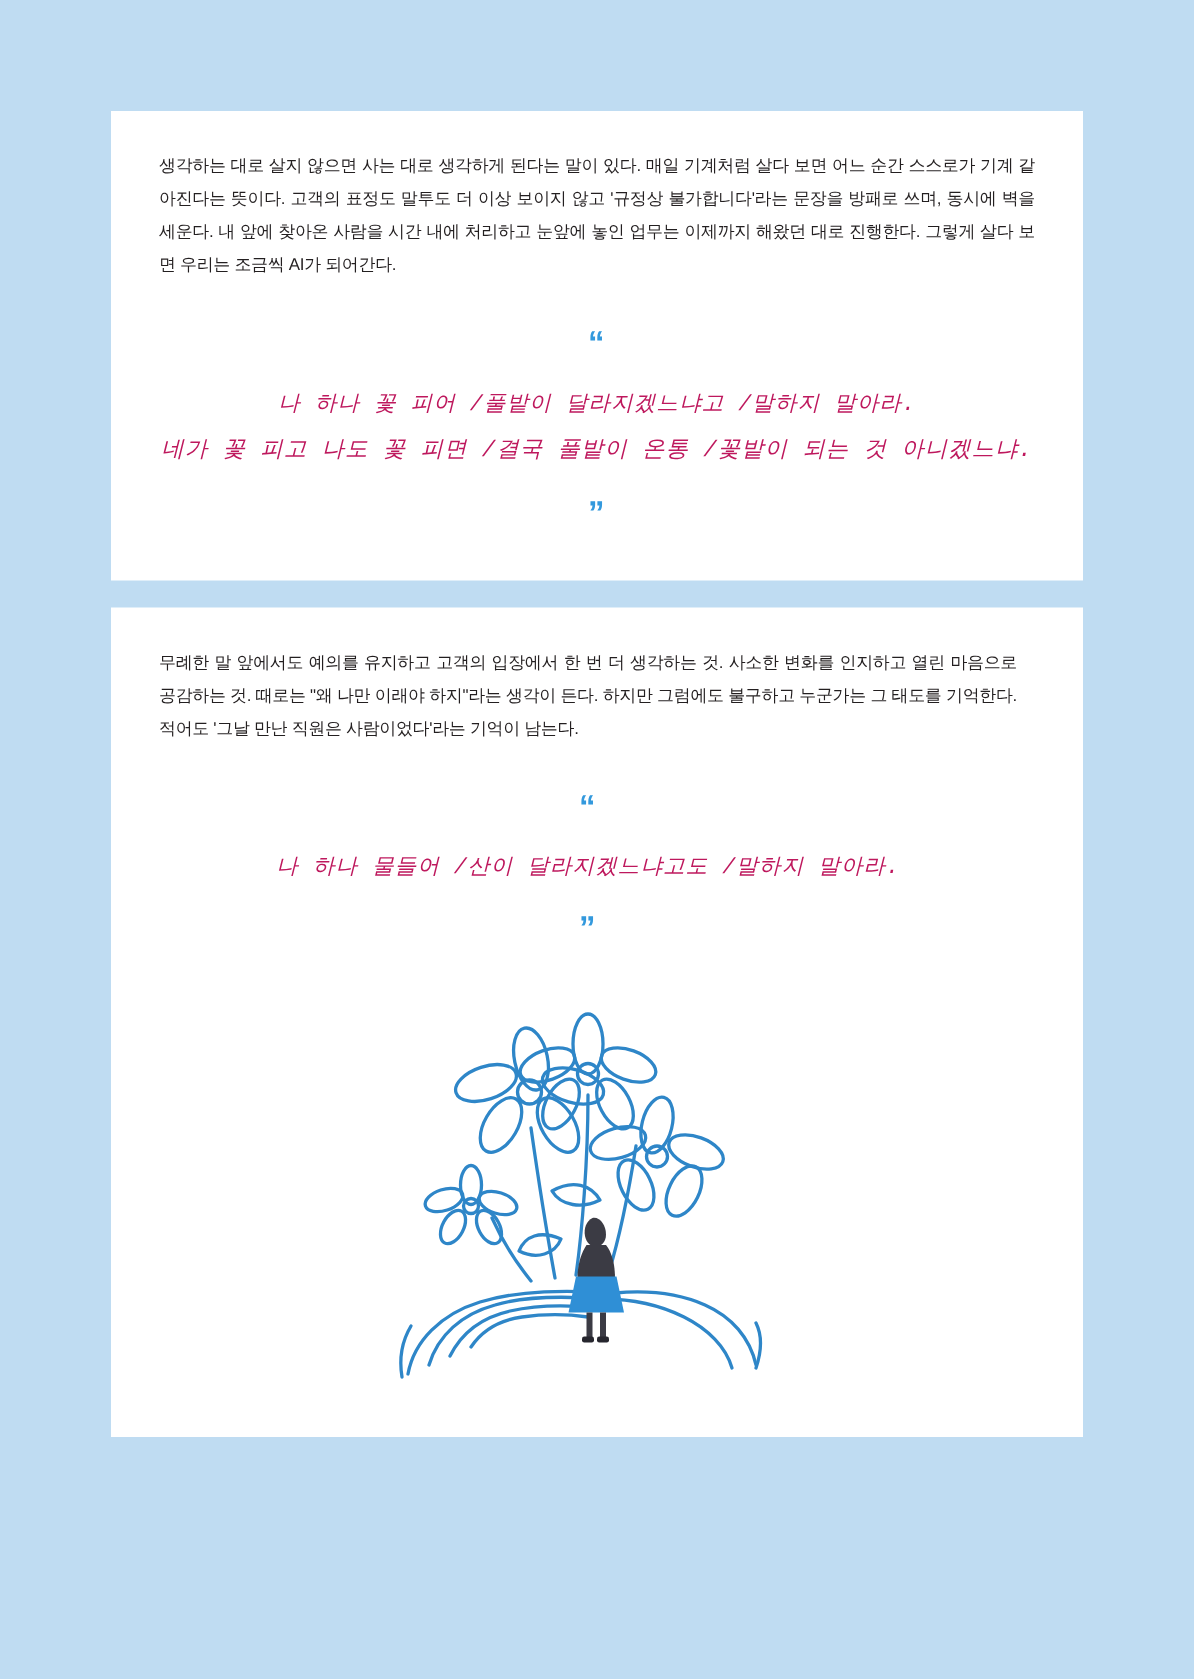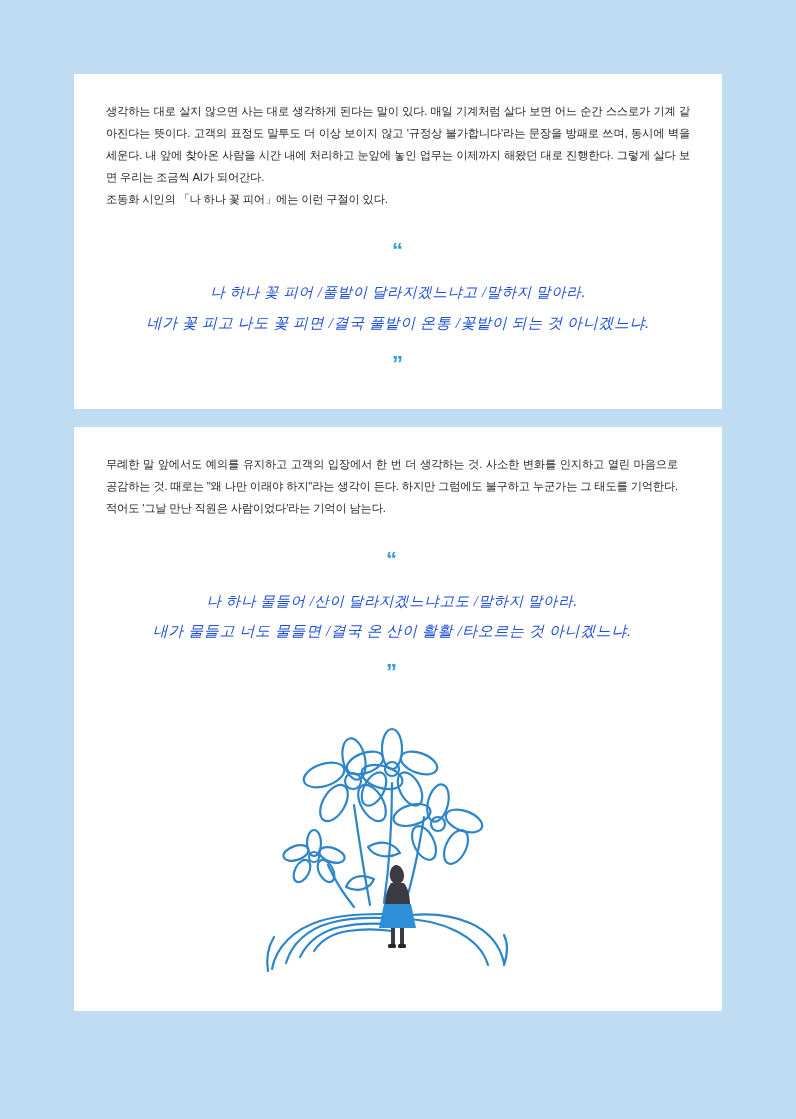--- a/index.html
+++ b/index.html
@@ -52,26 +52,26 @@
     line-height: 1;
     letter-spacing: 1px;
   }
   .quote-mark.open {
     margin-bottom: 16px;
   }
   .quote-mark.close {
     margin-top: 14px;
   }
   .quote-line {
-    color: #1d4ed8;
+    color: #be185d;
     font-size: 14.5px;
     line-height: 2.05;
     letter-spacing: 0.6px;
     font-style: italic;
-    font-family: Liberation Serif, serif;
+    font-family: Liberation Mono, monospace;
   }
   .quote-line.l2 {
     font-size: 15px;
   }
   .illustration {
     margin-top: 14px;
     display: flex;
     justify-content: center;
     align-items: flex-end;
   }
@@ -85,39 +85,37 @@
   }
 </style>
 </head>
 <body>
 
 <div class="page">
 
   <div class="card card-top">
 
     <p class="body">생각하는 대로 살지 않으면 사는 대로 생각하게 된다는 말이 있다. 매일 기계처럼 살다 보면 어느 순간 스스로가 기계 같아진다는 뜻이다. 고객의 표정도 말투도 더 이상 보이지 않고 '규정상 불가합니다'라는 문장을 방패로 쓰며, 동시에 벽을 세운다. 내 앞에 찾아온 사람을 시간 내에 처리하고 눈앞에 놓인 업무는 이제까지 해왔던 대로 진행한다. 그렇게 살다 보면 우리는 조금씩 AI가 되어간다.</p>
-    <p class="body">조동화 시인의 「나 하나 꽃 피어」에는 이런 구절이 있다.</p>
 
     <div class="quote-block">
       <div class="quote-mark open">“</div>
       <div class="quote-line l1">나 하나 꽃 피어 /풀밭이 달라지겠느냐고 /말하지 말아라.</div>
       <div class="quote-line l2">네가 꽃 피고 나도 꽃 피면 /결국 풀밭이 온통 /꽃밭이 되는 것 아니겠느냐.</div>
       <div class="quote-mark close">”</div>
     </div>
 
   </div>
 
   <div class="card card-bottom">
 
     <p class="body">무례한 말 앞에서도 예의를 유지하고 고객의 입장에서 한 번 더 생각하는 것. 사소한 변화를 인지하고 열린 마음으로 공감하는 것. 때로는 "왜 나만 이래야 하지"라는 생각이 든다. 하지만 그럼에도 불구하고 누군가는 그 태도를 기억한다. 적어도 '그날 만난 직원은 사람이었다'라는 기억이 남는다.</p>
 
     <div class="quote-block">
       <div class="quote-mark open">“</div>
       <div class="quote-line l1">나 하나 물들어 /산이 달라지겠느냐고도 /말하지 말아라.</div>
-      <div class="quote-line l2">내가 물들고 너도 물들면 /결국 온 산이 활활 /타오르는 것 아니겠느냐.</div>
       <div class="quote-mark close">”</div>
     </div>
 
     <div class="illustration">
       <span class="sr">손바닥 위에 서 있는 사람과 꽃 삽화</span>
       <svg width="300" height="290" viewBox="0 0 300 290">
         <g fill="none" stroke="#2e86c8" stroke-width="2.2" stroke-linecap="round" stroke-linejoin="round">
 
           <path d="M112 108 C118 150 124 186 128 208"></path>
           <path d="M150 86 C150 130 146 178 142 206"></path>

